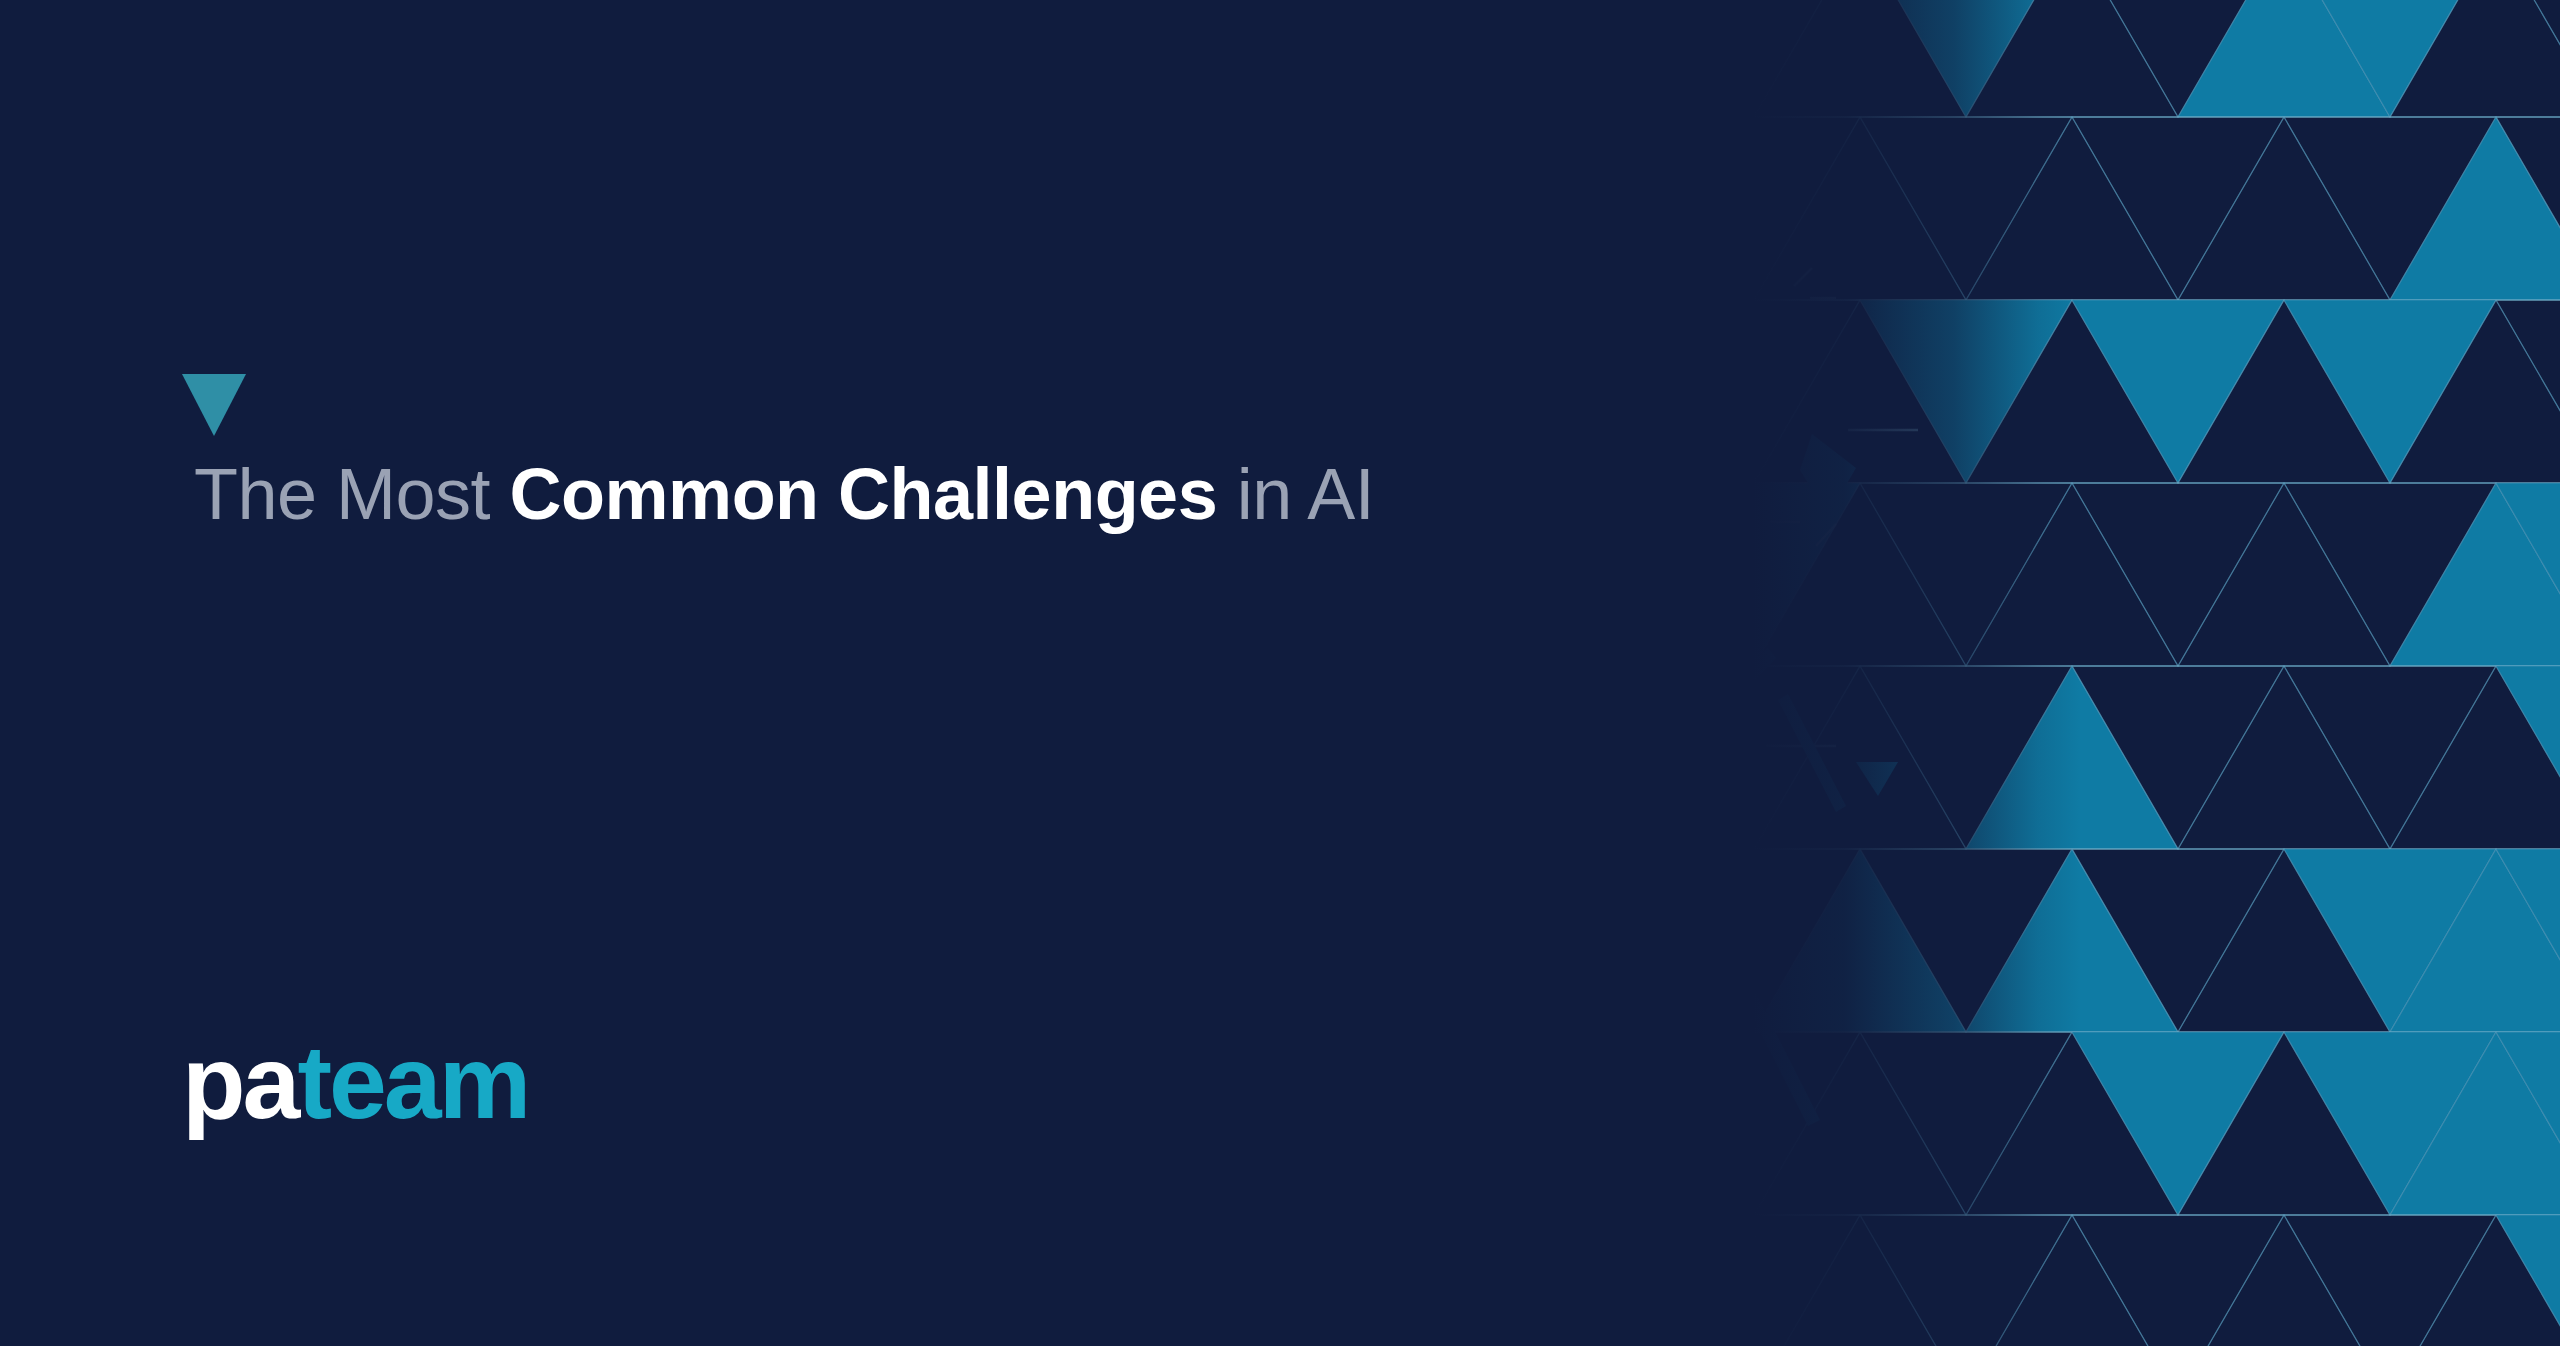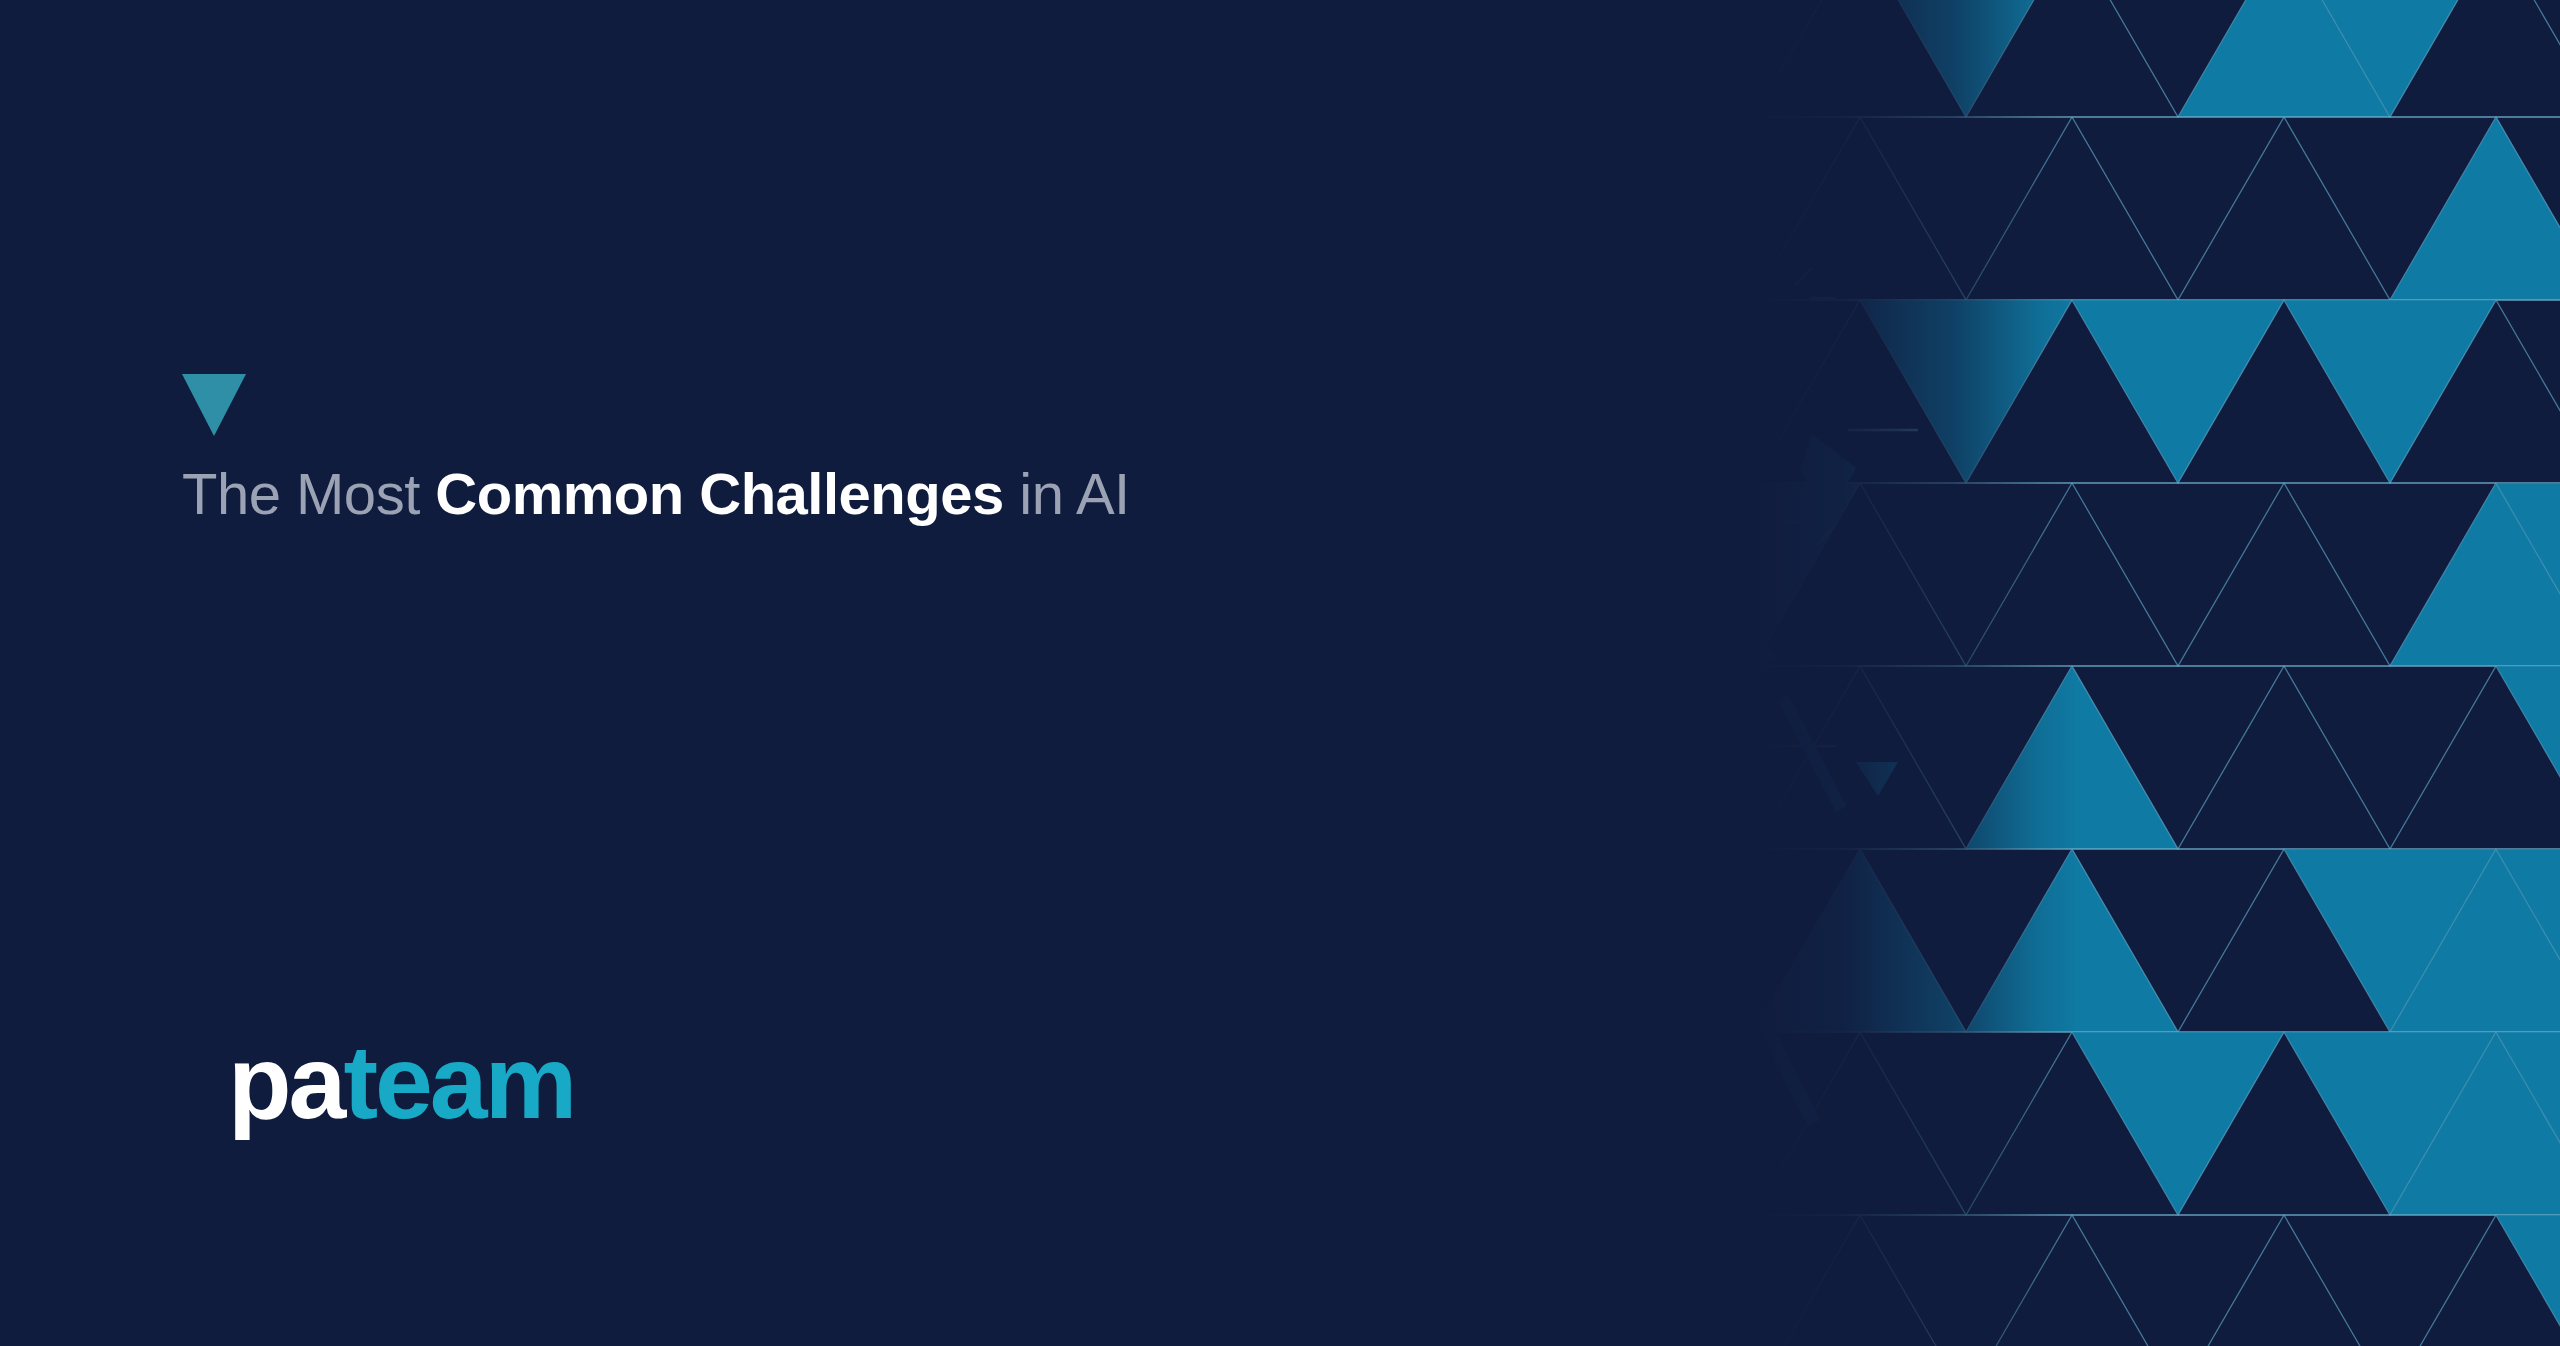--- a/index.html
+++ b/index.html
@@ -59,46 +59,45 @@
     top: 374px;
     width: 0;
     height: 0;
     border-left: 32px solid transparent;
     border-right: 32px solid transparent;
     border-top: 62px solid #2f8fa6;
   }
 
   #headline {
     position: absolute;
-    left: 0;
+    left: 12px;
     top: 440px;
     width: 1340px;
     margin: 0;
     font-family: "Liberation Sans", sans-serif;
-    font-size: 58px;
+    font-size: 72px;
     line-height: 108px;
     letter-spacing: -0.5px;
     font-weight: 300;
     color: #9aa2b4;
     white-space: pre-wrap;
   }
   #headline .light { font-weight: 300; color: #9aa2b4; }
   #headline .strong { font-weight: 700; color: #ffffff; }
 
   #logo {
     position: absolute;
     left: 0;
     top: 1022px;
     font-family: "Liberation Sans", sans-serif;
     font-size: 104px;
     line-height: 120px;
     font-weight: 700;
     letter-spacing: -3px;
     white-space: nowrap;
-    margin-left: 46px;
   }
   #logo .logo-pa   { color: #ffffff; }
   #logo .logo-team { color: #17a9c6; }
 </style>
 </head>
 <body>
 
 <div id="slide">
 
   <div id="pattern-layer">

